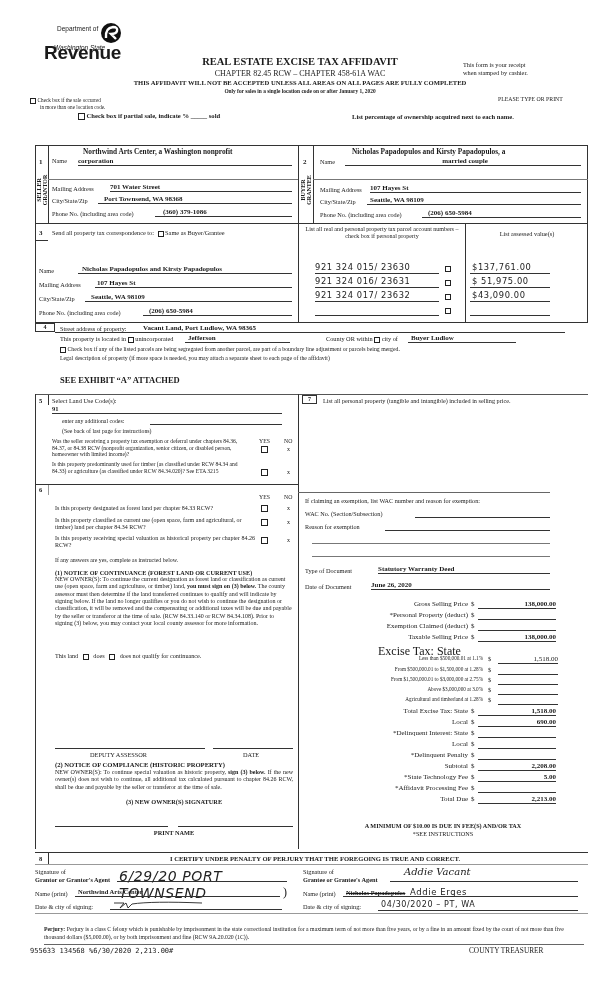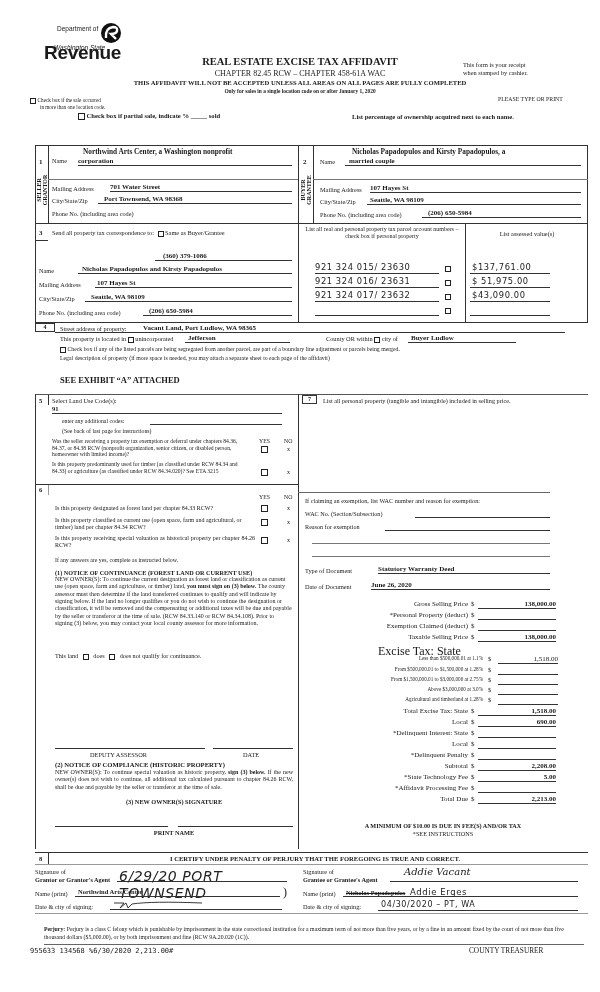--- a/index.html
+++ b/index.html
@@ -72,31 +72,31 @@
 <div class="abs b" style="left:83px;top:148px;font-size:7.3px;">Northwind Arts Center, a Washington nonprofit</div>
 <div class="row" style="left:52px;top:157px;">
   <span style="font-size:6.3px;">Name</span>
 </div>
 <div class="abs ul fill" style="left:78px;top:157px;width:214px;">corporation</div>
 <div class="abs" style="left:52px;top:185px;font-size:6.3px;">Mailing Address</div>
 <div class="abs ul fill" style="left:110px;top:183px;width:182px;">701 Water Street</div>
 <div class="abs" style="left:52px;top:197px;font-size:6.3px;">City/State/Zip</div>
 <div class="abs ul fill" style="left:98px;top:195px;width:194px;padding-left:6px;">Port Townsend, WA 98368</div>
 <div class="abs" style="left:52px;top:210px;font-size:6.3px;">Phone No. (including area code)</div>
-<div class="abs ul fill" style="left:155px;top:208px;width:137px;padding-left:8px;margin-top:44px;">(360) 379-1086</div>
+<div class="abs ul fill" style="left:155px;top:208px;width:137px;padding-left:8px;">(360) 379-1086</div>
 
 <div class="vline" style="left:313px;top:145px;height:78px;"></div>
 <div class="abs b" style="left:303px;top:158px;font-size:7px;">2</div>
 <div class="rotate b" style="left:286px;top:184px;width:40px;height:12px;">
   <span>BUYER</span><br><span>GRANTEE</span>
 </div>
 <div class="hline" style="left:313px;top:179px;width:275px;background:#777;"></div>
 <div class="abs b" style="left:352px;top:148px;font-size:7.3px;">Nicholas Papadopulos and Kirsty Papadopulos, a</div>
 <div class="abs" style="left:320px;top:158px;font-size:6.3px;">Name</div>
-<div class="abs ul fill" style="left:345px;top:157px;width:236px;padding-left:4px;">married couple</div>
+<div class="abs ul fill" style="left:345px;top:157px;width:236px;padding-left:4px;text-align:center;">married couple</div>
 <div class="abs" style="left:320px;top:186px;font-size:6.3px;">Mailing Address</div>
 <div class="abs ul fill" style="left:370px;top:184px;width:211px;">107 Hayes St</div>
 <div class="abs" style="left:320px;top:198px;font-size:6.3px;">City/State/Zip</div>
 <div class="abs ul fill" style="left:367px;top:196px;width:214px;padding-left:3px;">Seattle, WA 98109</div>
 <div class="abs" style="left:320px;top:211px;font-size:6.3px;">Phone No. (including area code)</div>
 <div class="abs ul fill" style="left:422px;top:209px;width:159px;padding-left:6px;">(206) 650-5984</div>
 
 <div class="abs b" style="left:39px;top:229px;font-size:7px;">3</div>
 <div class="hline" style="left:35px;top:240px;width:13px;"></div>
 <div class="row" style="left:52px;top:229px;font-size:6.3px;">

